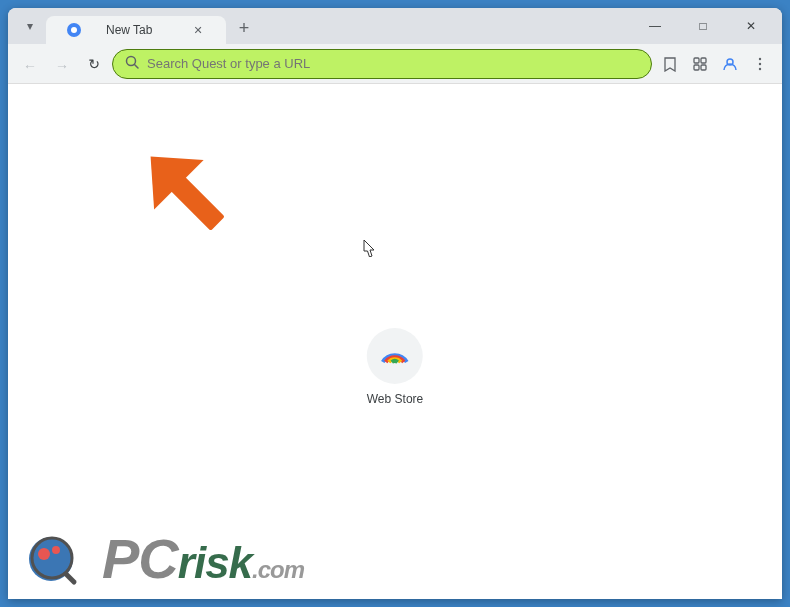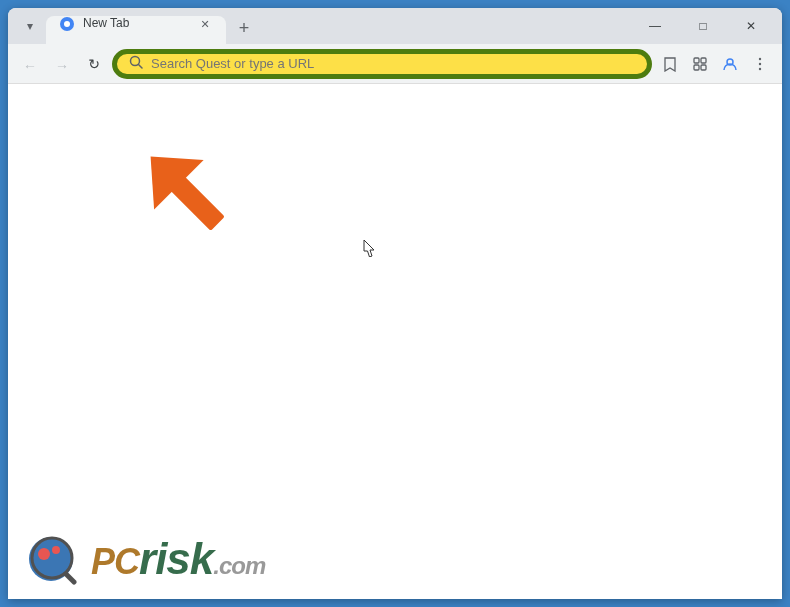--- a/index.html
+++ b/index.html
@@ -41,26 +41,26 @@
       align-items: flex-end;
       flex: 1;
       padding-left: 8px;
       padding-top: 4px;
     }
 
     .tab {
       background: #f1f3f4;
       border-radius: 8px 8px 0 0;
       display: flex;
-      align-items: flex-start;
-      padding: 0 13px;
+      align-items: center;
+      padding: 0 20px;
       height: 28px;
       min-width: 180px;
       max-width: 240px;
-      gap: 8px;
+      gap: 24px;
       position: relative;
     }
 
     .tab-favicon {
       width: 16px;
       height: 16px;
       display: flex;
       align-items: center;
       justify-content: center;
     }
@@ -139,27 +139,27 @@
       justify-content: center;
       cursor: pointer;
       color: #3c4043;
       font-size: 14px;
     }
     .nav-btn.disabled { color: #bdc1c6; cursor: default; }
 
     .address-bar {
       flex: 1;
       height: 30px;
-      background: #fde047;
+      background: #bef264;
       border-radius: 15px;
       display: flex;
       align-items: center;
       padding: 0 12px;
       gap: 8px;
-      border: 5px solid #4d7c0f;
+      border: 1px solid #4d7c0f;
     }
 
     .search-icon-svg {
       color: #5f6368;
       font-size: 14px;
     }
 
     .address-input {
       flex: 1;
       border: none;
@@ -325,20 +325,35 @@
 
         <g transform="rotate(-45, 55, 65)">
 
           <rect x="45" y="30" width="20" height="70" fill="#e8611a" rx="2"></rect>
 
           <polygon points="20,45 55,5 90,45" fill="#e8611a"></polygon>
         </g>
       </svg>
     </div>
 
+    <div style="position:absolute; top:55%; left:50%; transform:translate(-50%, -50%);">
+      <div class="shortcut-item">
+        <div class="shortcut-icon">
+
+          <svg width="32" height="32" viewBox="0 0 32 32">
+
+            <path d="M4,22 A14,14 0 0,1 28,22" fill="none" stroke="#4285f4" stroke-width="4"></path>
+            <path d="M7,22 A11,11 0 0,1 25,22" fill="none" stroke="#ea4335" stroke-width="4"></path>
+            <path d="M10,22 A8,8 0 0,1 22,22" fill="none" stroke="#fbbc05" stroke-width="4"></path>
+            <path d="M13,22 A5,5 0 0,1 19,22" fill="none" stroke="#34a853" stroke-width="4"></path>
+          </svg>
+        </div>
+        <span class="shortcut-label">Web Store</span>
+      </div>
+    </div>
 
     <div class="cursor">
       <svg width="12" height="18" viewBox="0 0 12 18" fill="none">
         <path d="M1 1l10 10H7l2 6-2.5 1L4.5 12H1V1z" fill="white" stroke="#333" stroke-width="1"></path>
       </svg>
     </div>
 
     <div class="watermark">
 
       <div class="watermark-logo">
@@ -347,18 +362,18 @@
           <circle cx="27" cy="27" r="22" fill="#1a5fa8"></circle>
           <circle cx="20" cy="22" r="6" fill="#e53935"></circle>
           <circle cx="32" cy="18" r="4" fill="#e53935"></circle>
 
           <line x1="42" y1="42" x2="50" y2="50" stroke="#333" stroke-width="5" stroke-linecap="round"></line>
 
           <circle cx="28" cy="26" r="20" fill="none" stroke="#333" stroke-width="3"></circle>
         </svg>
       </div>
       <div style="font-size:44px; font-weight:900; font-style:italic; letter-spacing:-1px; line-height:1;">
-        <span style="color:#a16207; font-size:36px;">PC</span><span style="color:#14532d;">risk</span><span style="color:#888; font-size:24px;">.com</span>
+        <span style="color:#737373; font-size:56px;margin-left:11px;">PC</span><span style="color:#14532d;">risk</span><span style="color:#888; font-size:24px;">.com</span>
       </div>
     </div>
 
   </div>
 </div>
 
 </body></html>

